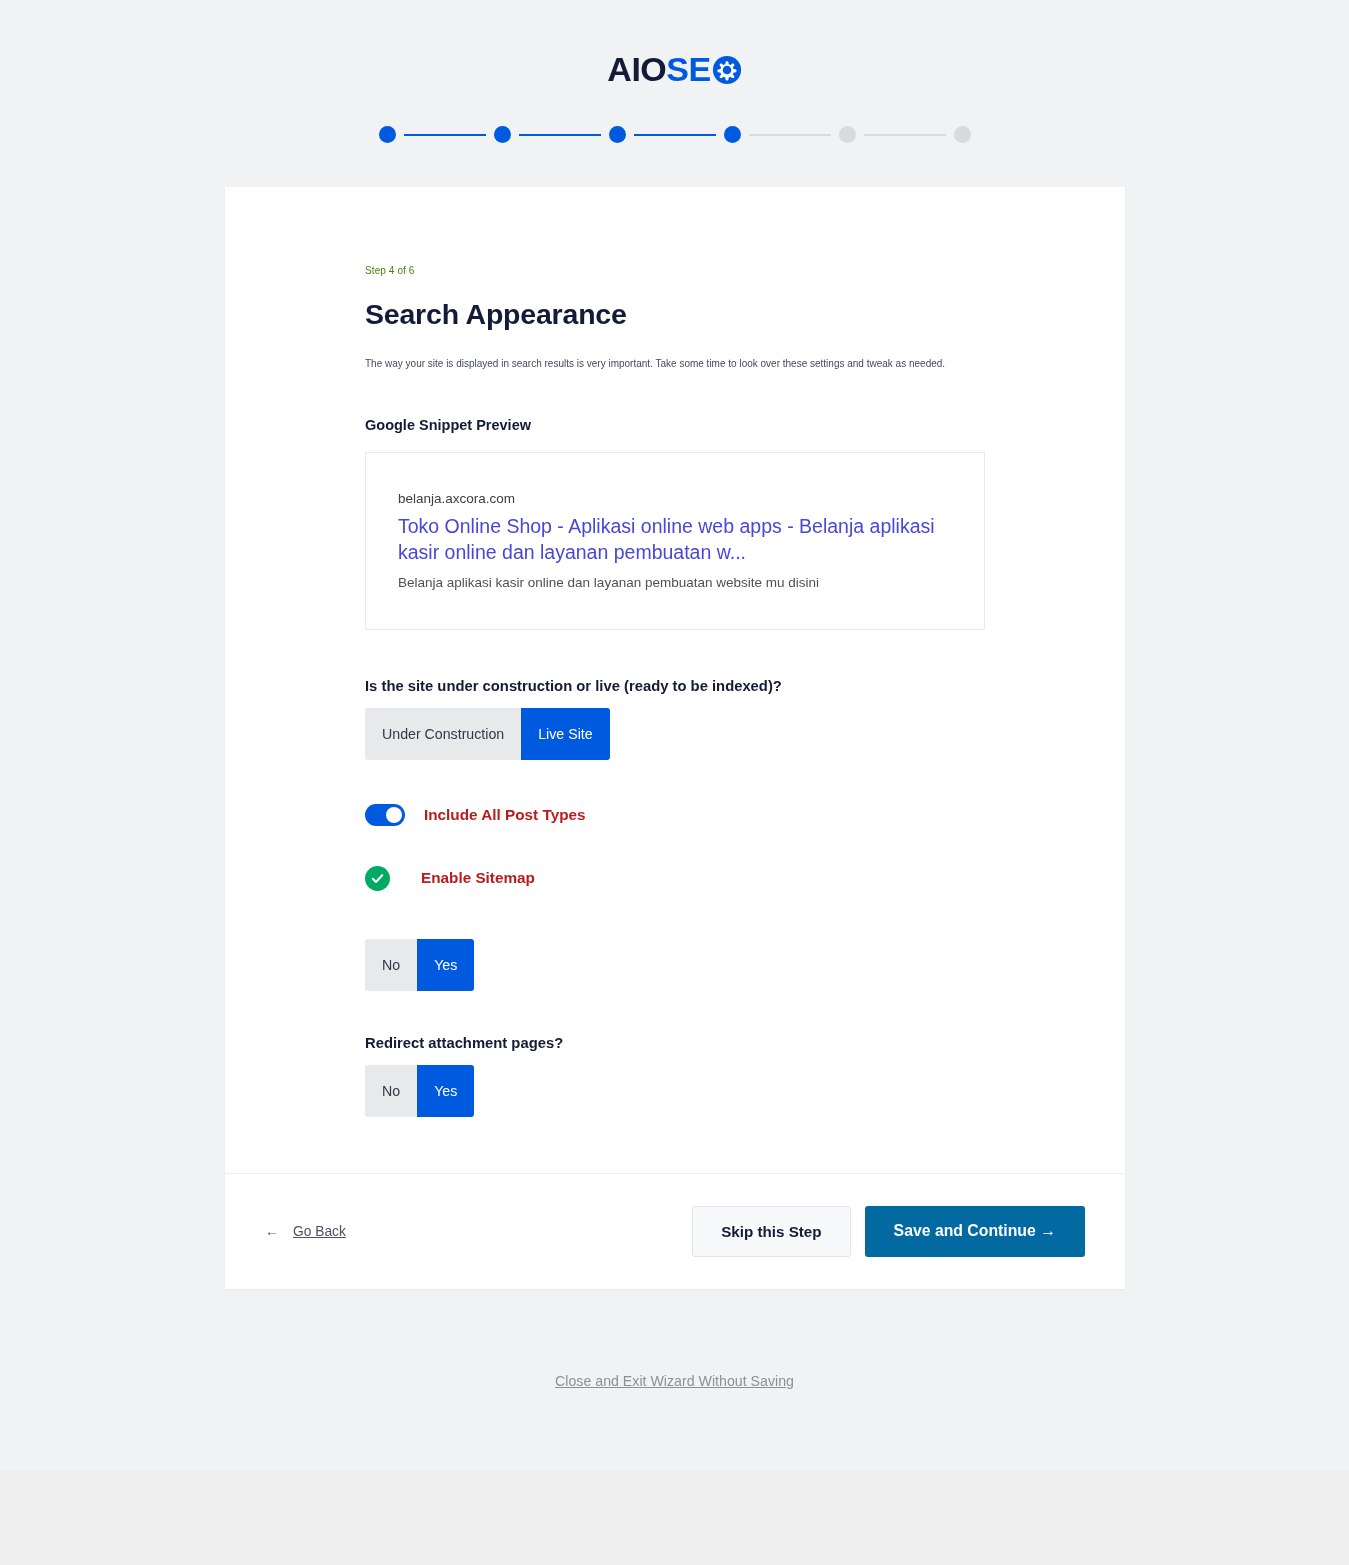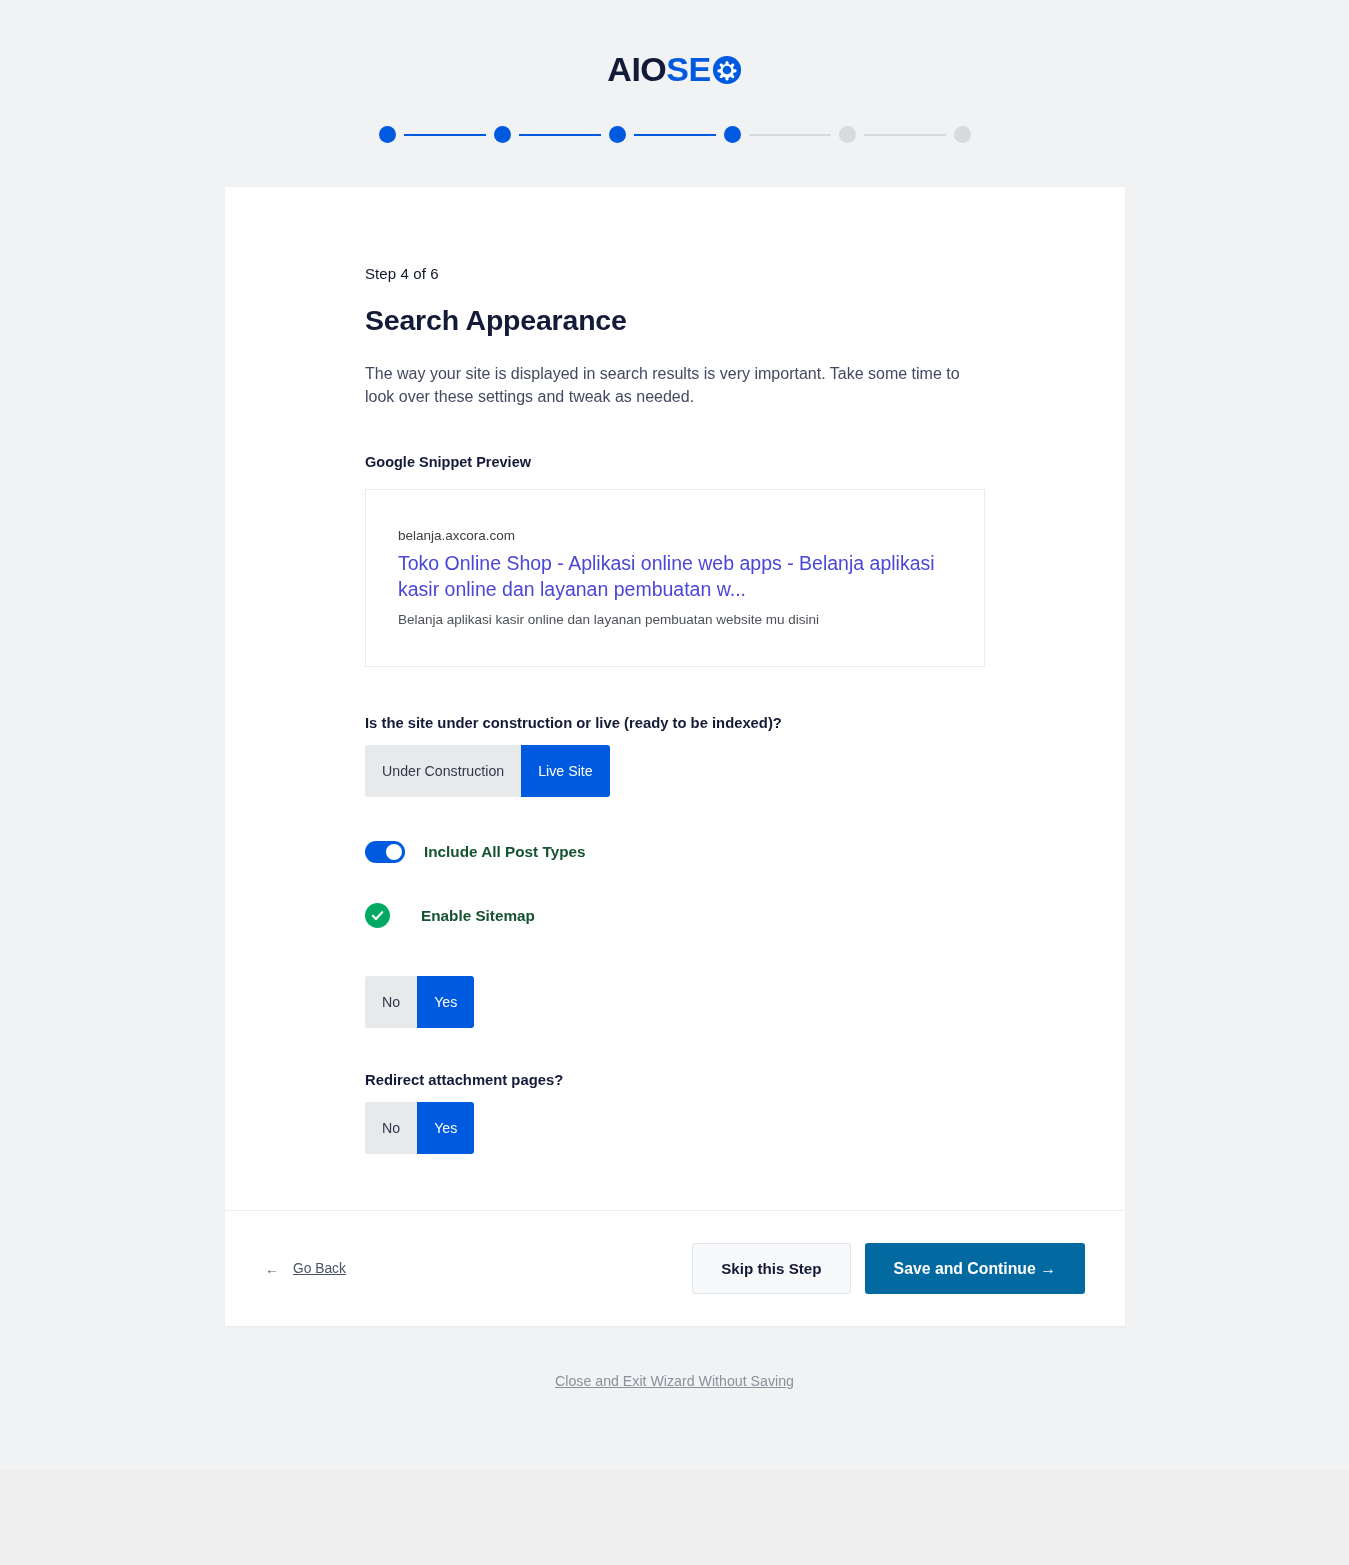--- a/index.html
+++ b/index.html
@@ -88,34 +88,34 @@
     left: 225px;
     top: 187px;
     width: 900px;
     background: #ffffff;
     box-shadow: 0 1px 2px rgba(0,0,0,0.04);
   }
   .card-body {
     padding: 78px 140px 56px 140px;
   }
   .step-label {
-    font-size: 15px;
-    color: #0f172a;
+    font-size: 10px;
+    color: #4d7c0f;
     margin-bottom: 22px;
     letter-spacing: 0.1px;
   }
   .page-title {
     font-size: 28.5px;
     font-weight: 700;
     color: #141b38;
     margin-bottom: 26px;
     letter-spacing: -0.2px;
   }
   .page-desc {
-    font-size: 16px;
+    font-size: 10px;
     line-height: 1.42;
     color: #434960;
     max-width: 600px;
     margin-bottom: 46px;
   }
 
   .section-label {
     font-size: 14.5px;
     font-weight: 700;
     color: #141b38;
@@ -199,21 +199,21 @@
     width: 16px;
     height: 16px;
     border-radius: 50%;
     background: #ffffff;
   }
   .switch.on .knob { left: 21px; }
   .row-label {
     margin-left: 19px;
     font-size: 15.3px;
     font-weight: 700;
-    color: #14532d;
+    color: #b91c1c;
   }
 
   .check-row {
     display: flex;
     align-items: center;
     margin-bottom: 48px;
   }
   .check-circle {
     width: 25px;
     height: 25px;

